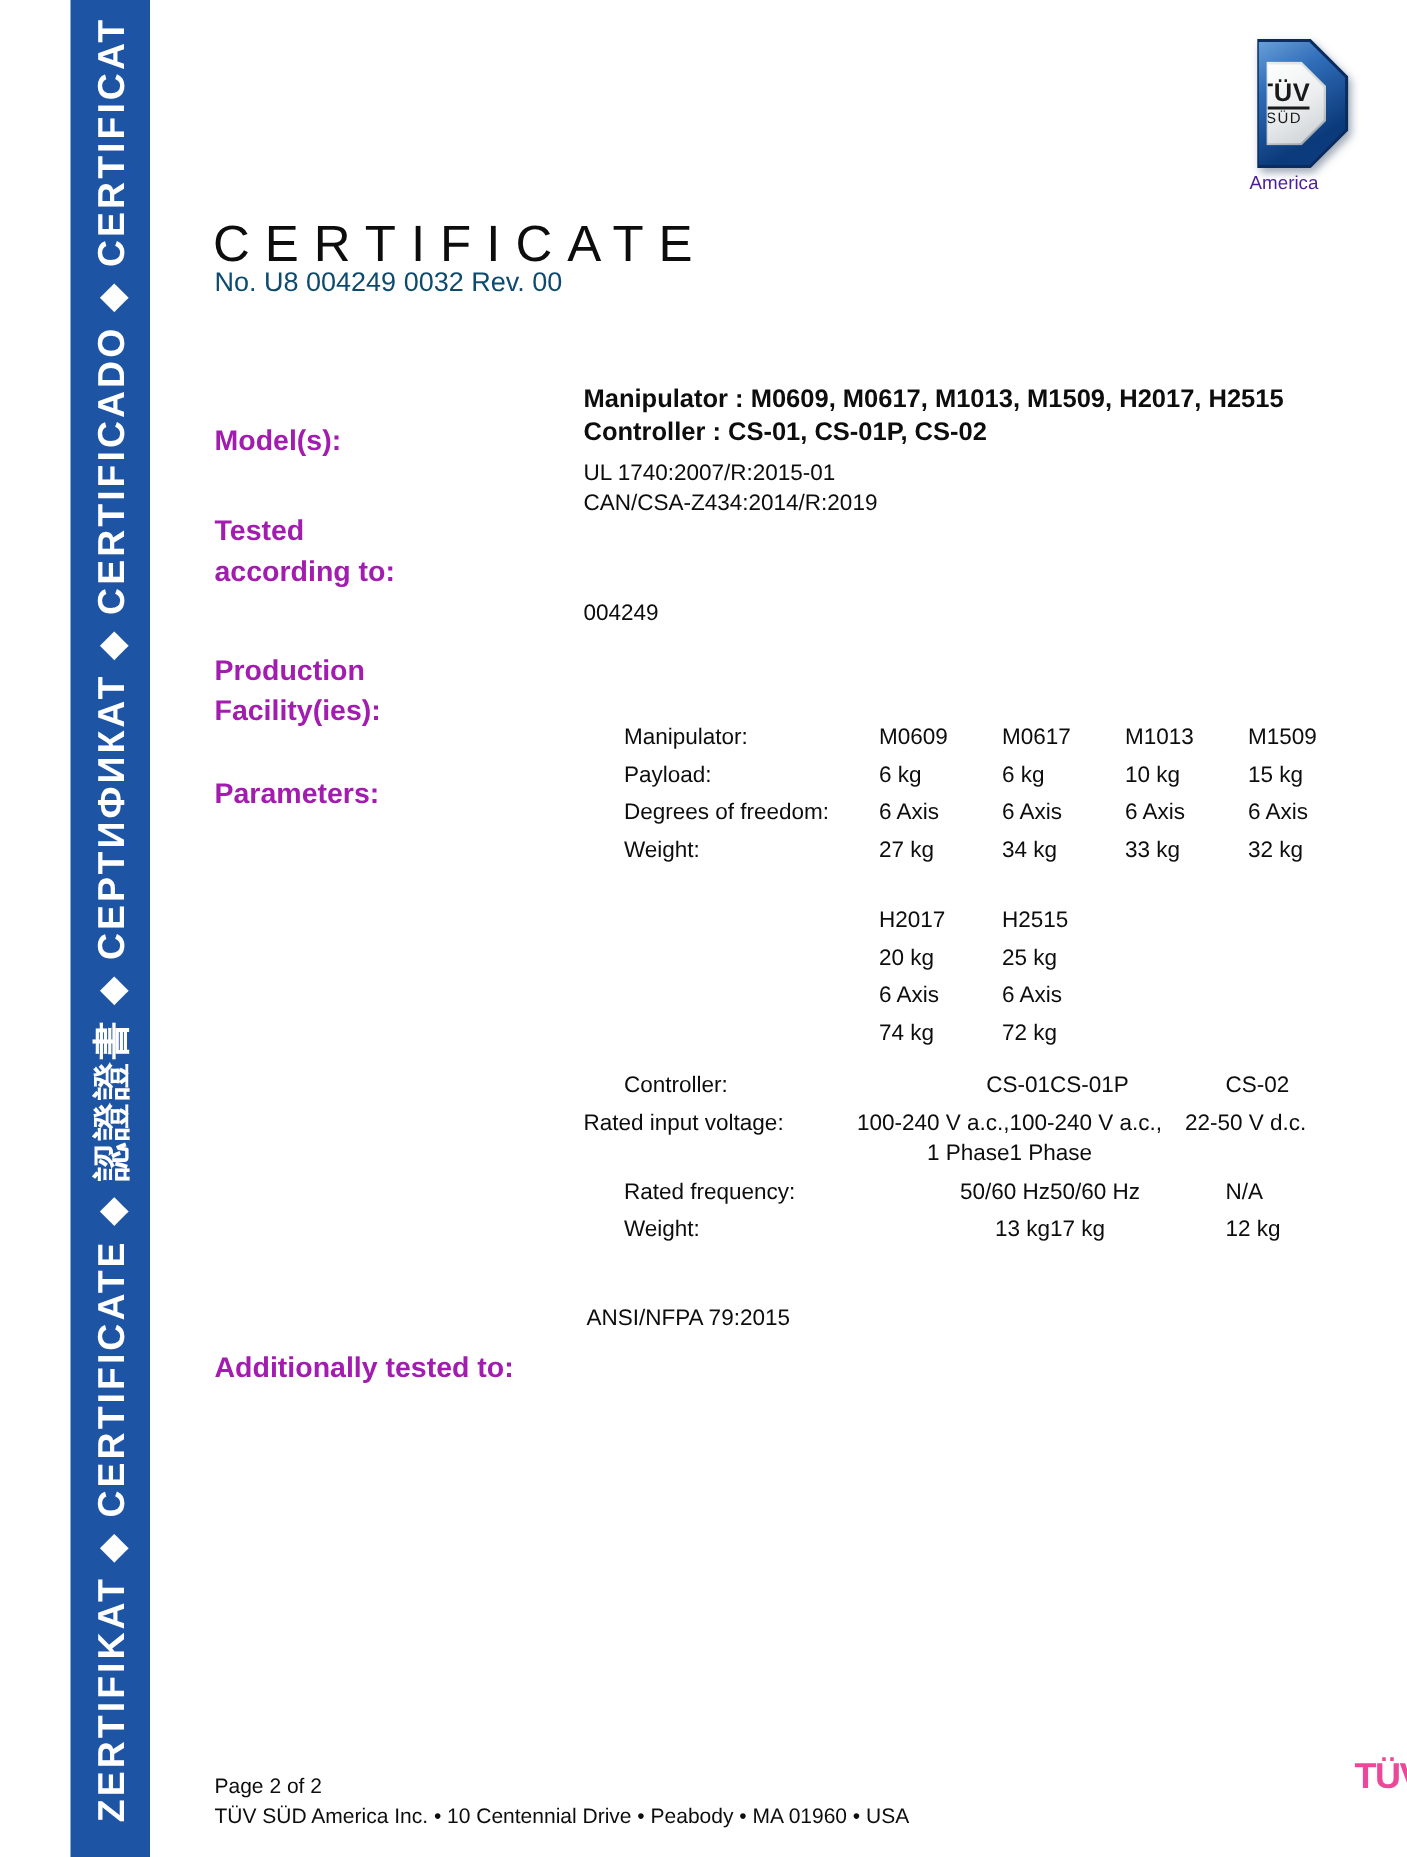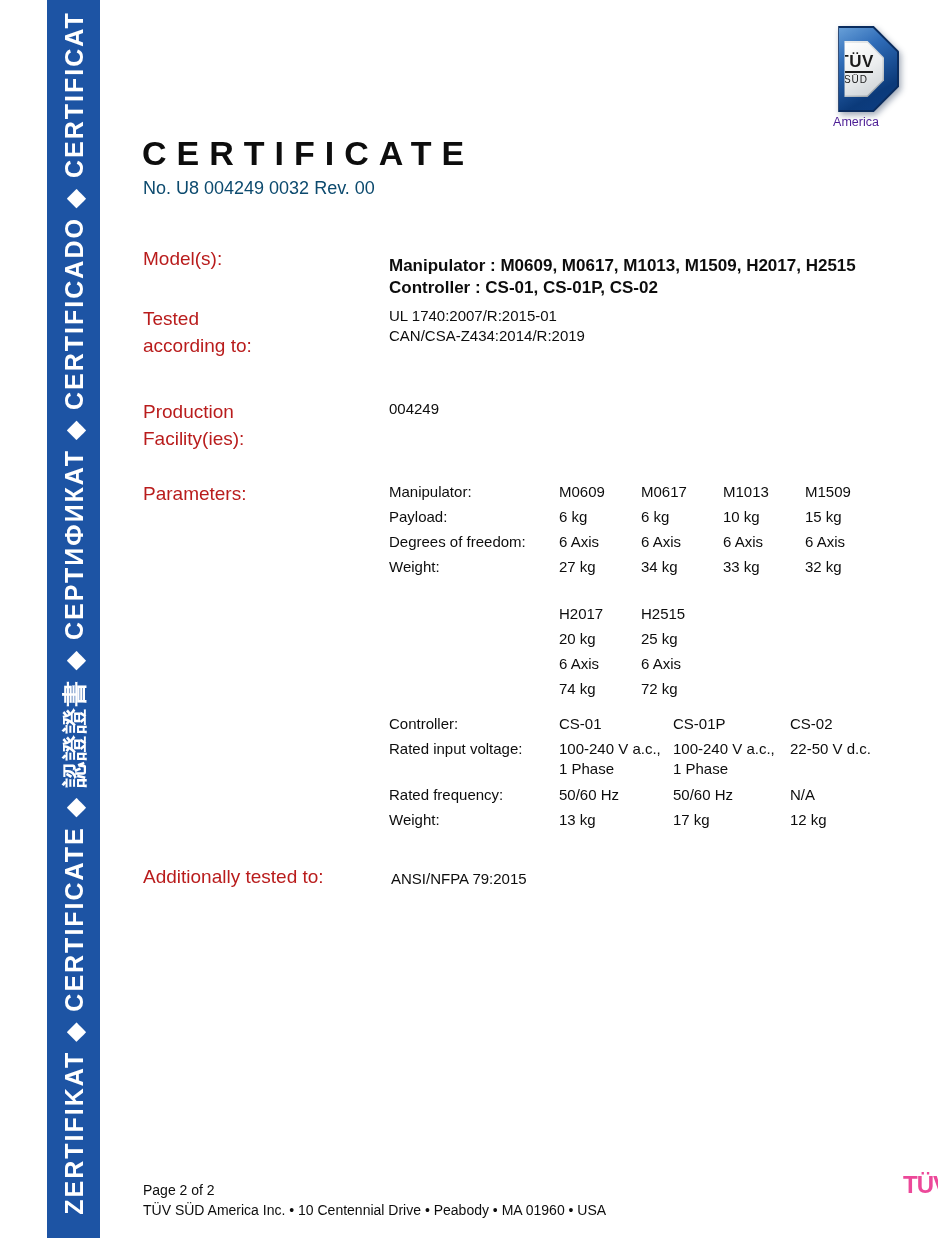--- a/index.html
+++ b/index.html
@@ -34,36 +34,36 @@
       background:linear-gradient(150deg,#f2f4f5 0%,#c3c9cd 70%,#8d959b 100%);}
   .o4{position:absolute;left:1.5px;top:1.5px;width:53px;height:53px;
       background:linear-gradient(150deg,#ffffff 10%,#eceeef 55%,#c9ced2 100%);
       display:flex;flex-direction:column;align-items:center;justify-content:center;}
   .logo-tuv{font-weight:bold;font-size:17px;letter-spacing:.5px;color:#1a1a1a;line-height:17px;}
   .logo-rule{width:34px;height:2px;background:#1a1a1a;margin:1px 0 2px 0;}
   .logo-sud{font-weight:normal;font-size:10px;letter-spacing:1px;color:#1a1a1a;line-height:10px;}
   .logo-region{position:absolute;left:0;top:89px;width:86px;text-align:center;
       font-size:12.5px;color:#4c1d95;}
   
-  .title{position:absolute;left:142px;top:134px;
-      font-weight:bold;font-size:34px;letter-spacing:10px;color:#0d0d0d;}
+  .title{position:absolute;left:142px;top:144px;
+      font-weight:normal;font-size:34px;letter-spacing:10px;color:#0d0d0d;}
   .cert-no{position:absolute;left:143px;top:178px;
       font-weight:normal;font-size:18px;color:#0c4a6e;}
   
-  .flabel{position:absolute;left:143px;font-weight:normal;font-size:19px;line-height:27px;color:#b91c1c;}
+  .flabel{position:absolute;left:143px;font-weight:bold;font-size:19px;line-height:27px;color:#a21caf;margin-top:36px;}
   .fvalue{position:absolute;left:389px;font-size:15px;line-height:20px;color:#0d0d0d;}
   .fvalue-bold{position:absolute;left:389px;font-weight:bold;font-size:17px;line-height:22px;color:#0d0d0d;margin-top:13px;}
   
   .ptable{position:absolute;left:389px;font-size:15px;color:#0d0d0d;}
-  .prow{display:flex;height:25px;line-height:25px;}
+  .prow{display:flex;height:25px;line-height:25px;margin-left:27px;}
   .prow-tall{display:flex;height:46px;line-height:20px;}
   .prow-tall .pcell{padding-top:3px;}
   .plabel{width:170px;}
   .pcA{width:82px;}
-  .pcC1{width:114px;}
+  .pcC1{width:114px;text-align:right;}
   .pcC2{width:117px;}
   .pcC3{width:125px;}
   .pcell{white-space:pre-line;}
   
   .footer{position:absolute;left:143px;top:1180px;font-size:14px;line-height:20px;color:#0d0d0d;}
   .wordmark{position:absolute;left:855px;top:1171px;font-weight:bold;font-size:24px;
       letter-spacing:-1px;color:#ec4899;margin-left:48px;}
   .wordmark sup{font-size:10px;letter-spacing:0;position:relative;top:-3px;left:3px;}
 </style>
 </head>

